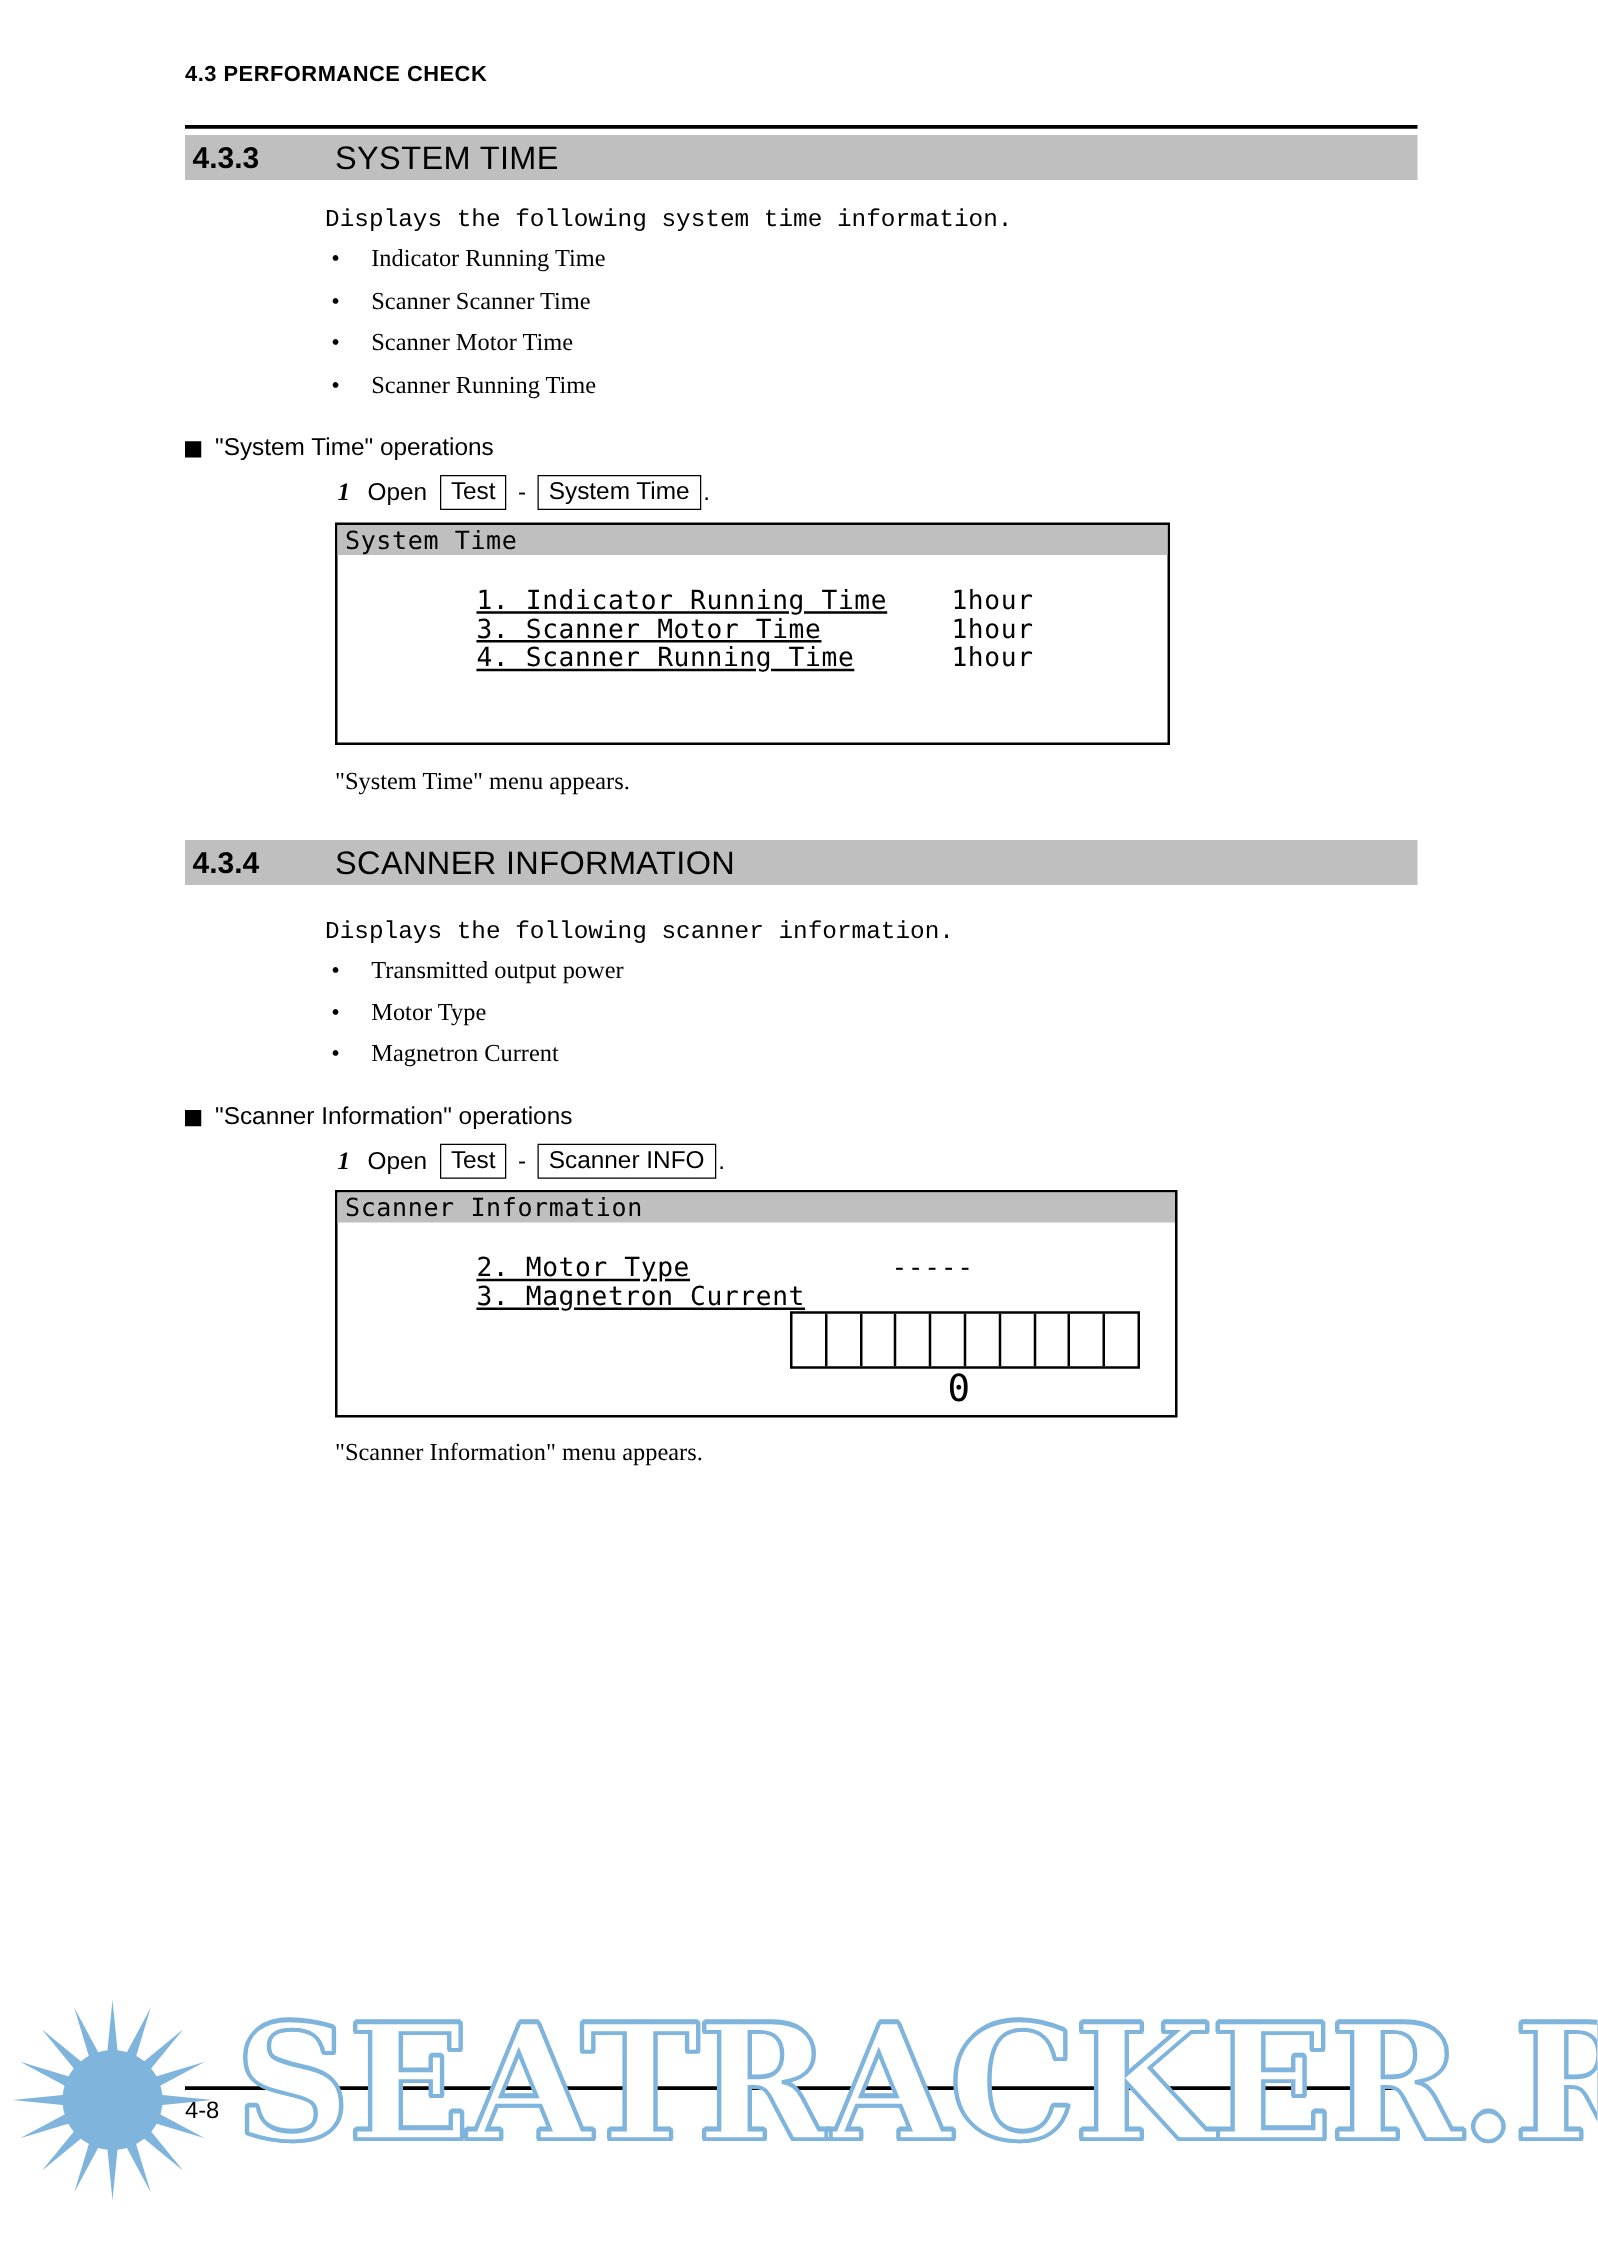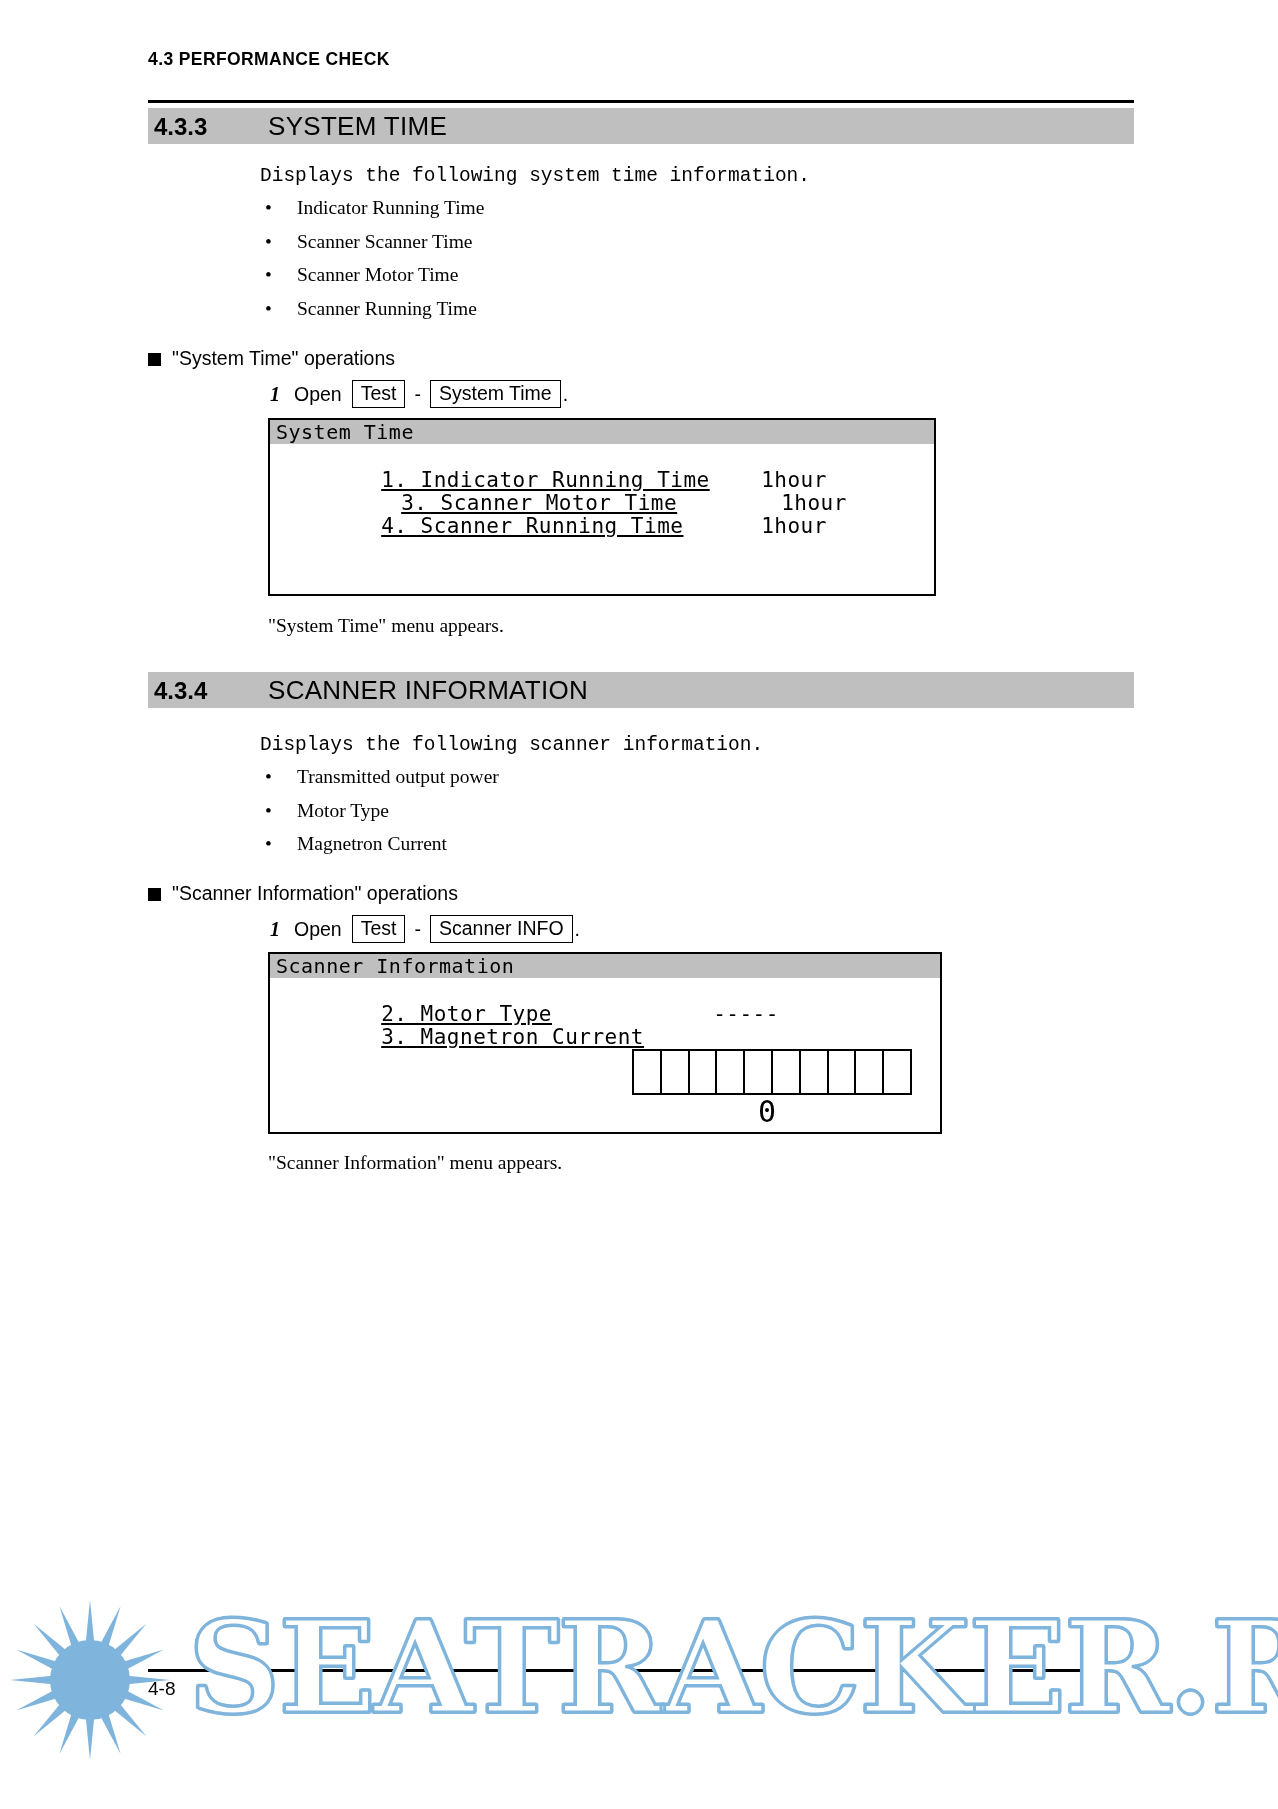--- a/index.html
+++ b/index.html
@@ -329,21 +329,21 @@
     <span class="period">.</span>
   </div>
 
   <div class="lcd" style="left:268px; top:418px; width:668px; height:178px;">
     <div class="title">System Time</div>
     <div class="rows">
       <div class="row">
         <span class="lbl" style="width:380px;">1. Indicator Running Time</span><span class="val">1hour</span>
       </div>
       <div class="row">
-        <span class="lbl" style="width:380px;margin-left:20px;">3. Scanner Motor Time</span><span class="val">1hour</span>
+        <span class="lbl" style="width:380px;">3. Scanner Motor Time</span><span class="val">1hour</span>
       </div>
       <div class="row">
         <span class="lbl" style="width:380px;">4. Scanner Running Time</span><span class="val">1hour</span>
       </div>
     </div>
   </div>
 
   <div class="caption" style="left:268px; top:615px;">"System Time" menu appears.</div>
 
   <div class="secbar" style="top:672px;">

